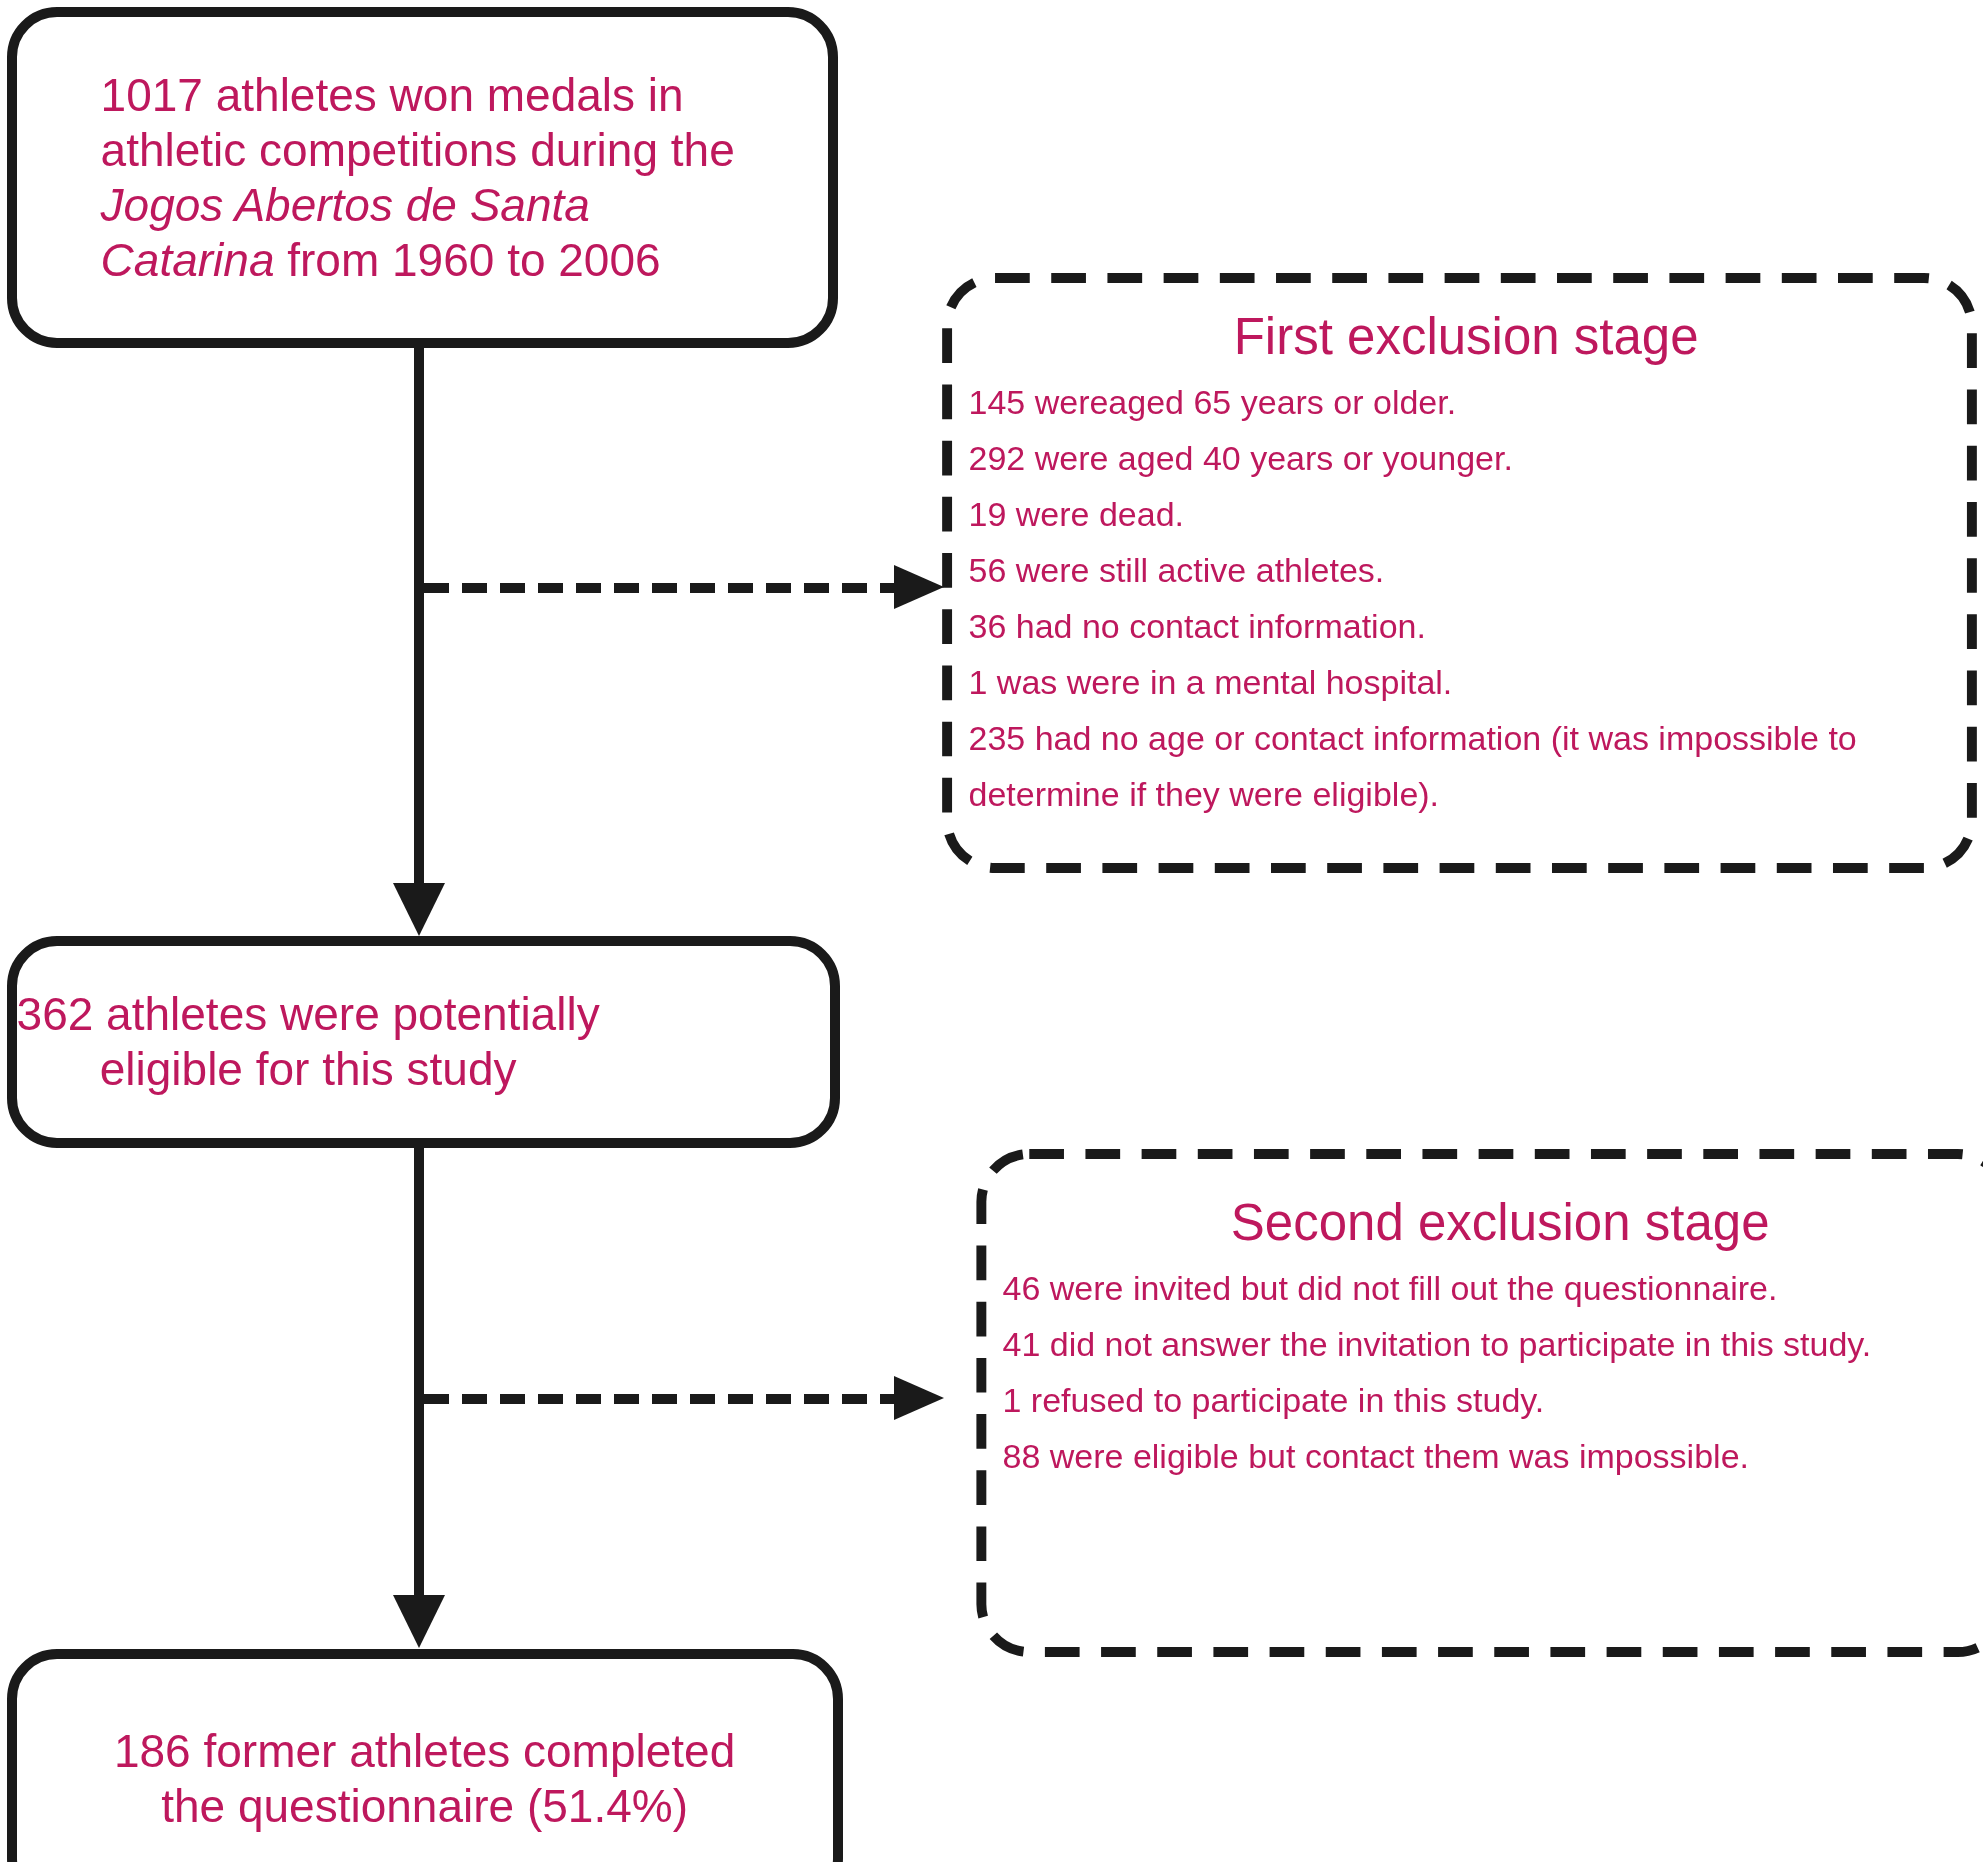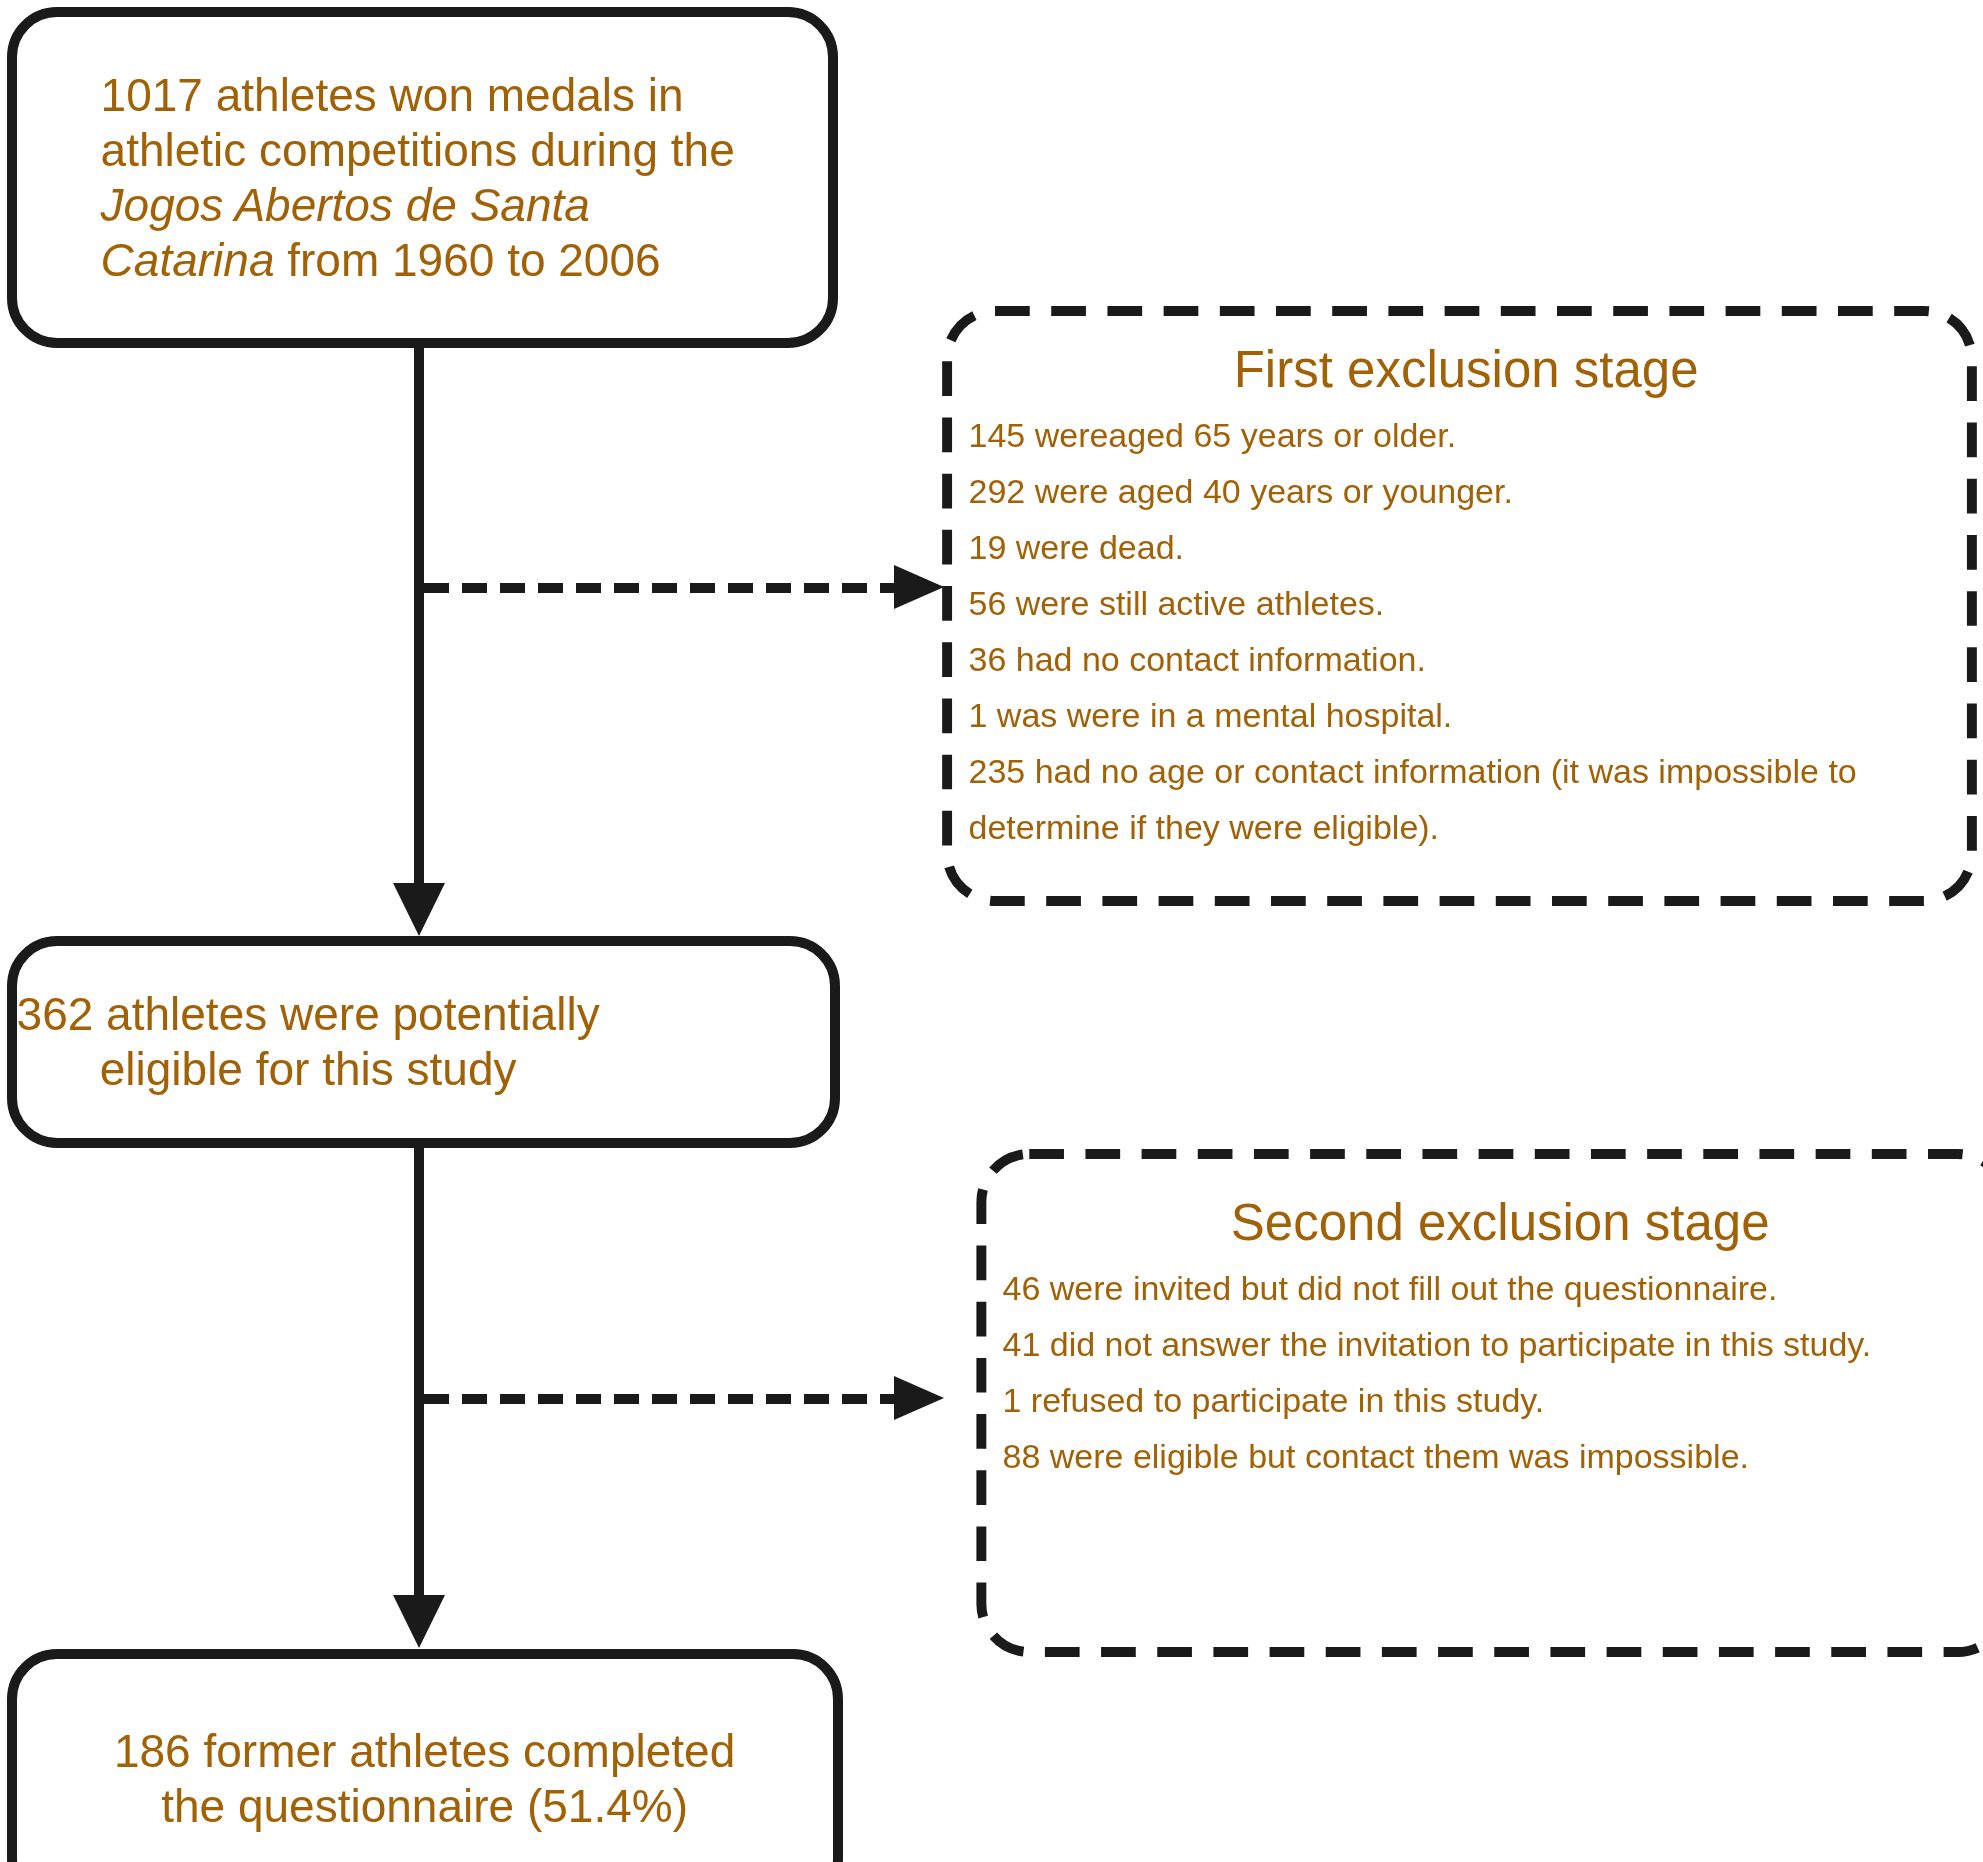--- a/index.html
+++ b/index.html
@@ -5,21 +5,21 @@
   html, body {
     margin: 0;
     padding: 0;
     background: #ffffff;
   }
   .canvas {
     position: relative;
     width: 1984px;
     height: 1862px;
     background: #ffffff;
-    color: #a16207;
+    color: #be185d;
     font-family: "Liberation Sans", "DejaVu Sans", sans-serif;
     overflow: hidden;
   }
   
   .solidbox {
     position: absolute;
     box-sizing: border-box;
     border: 10px solid #1a1a1a;
     border-radius: 50px;
     background: #ffffff;
@@ -47,21 +47,21 @@
     line-height: 55px;
   }
   .center-text { text-align: center; }
   .italic { font-style: italic; }
 
   
   .dashedbox {
     position: absolute;
     box-sizing: border-box;
   }
-  #excl-1 { left: 942px; top: 306px;  width: 1035px; height: 600px; }
+  #excl-1 { left: 942px; top: 273px;  width: 1035px; height: 600px; }
   #excl-2 { left: 976px; top: 1149px; width: 1035px; height: 508px; }
   .dashedbox > svg { position: absolute; left: 0; top: 0; display: block; }
   .excl-content {
     position: relative;
     padding: 33px 13.2px 0 26.5px;
   }
   #excl-2 .excl-content { padding-top: 43px; }
   .excl-title {
     font-size: 51px;
     line-height: 61px;

